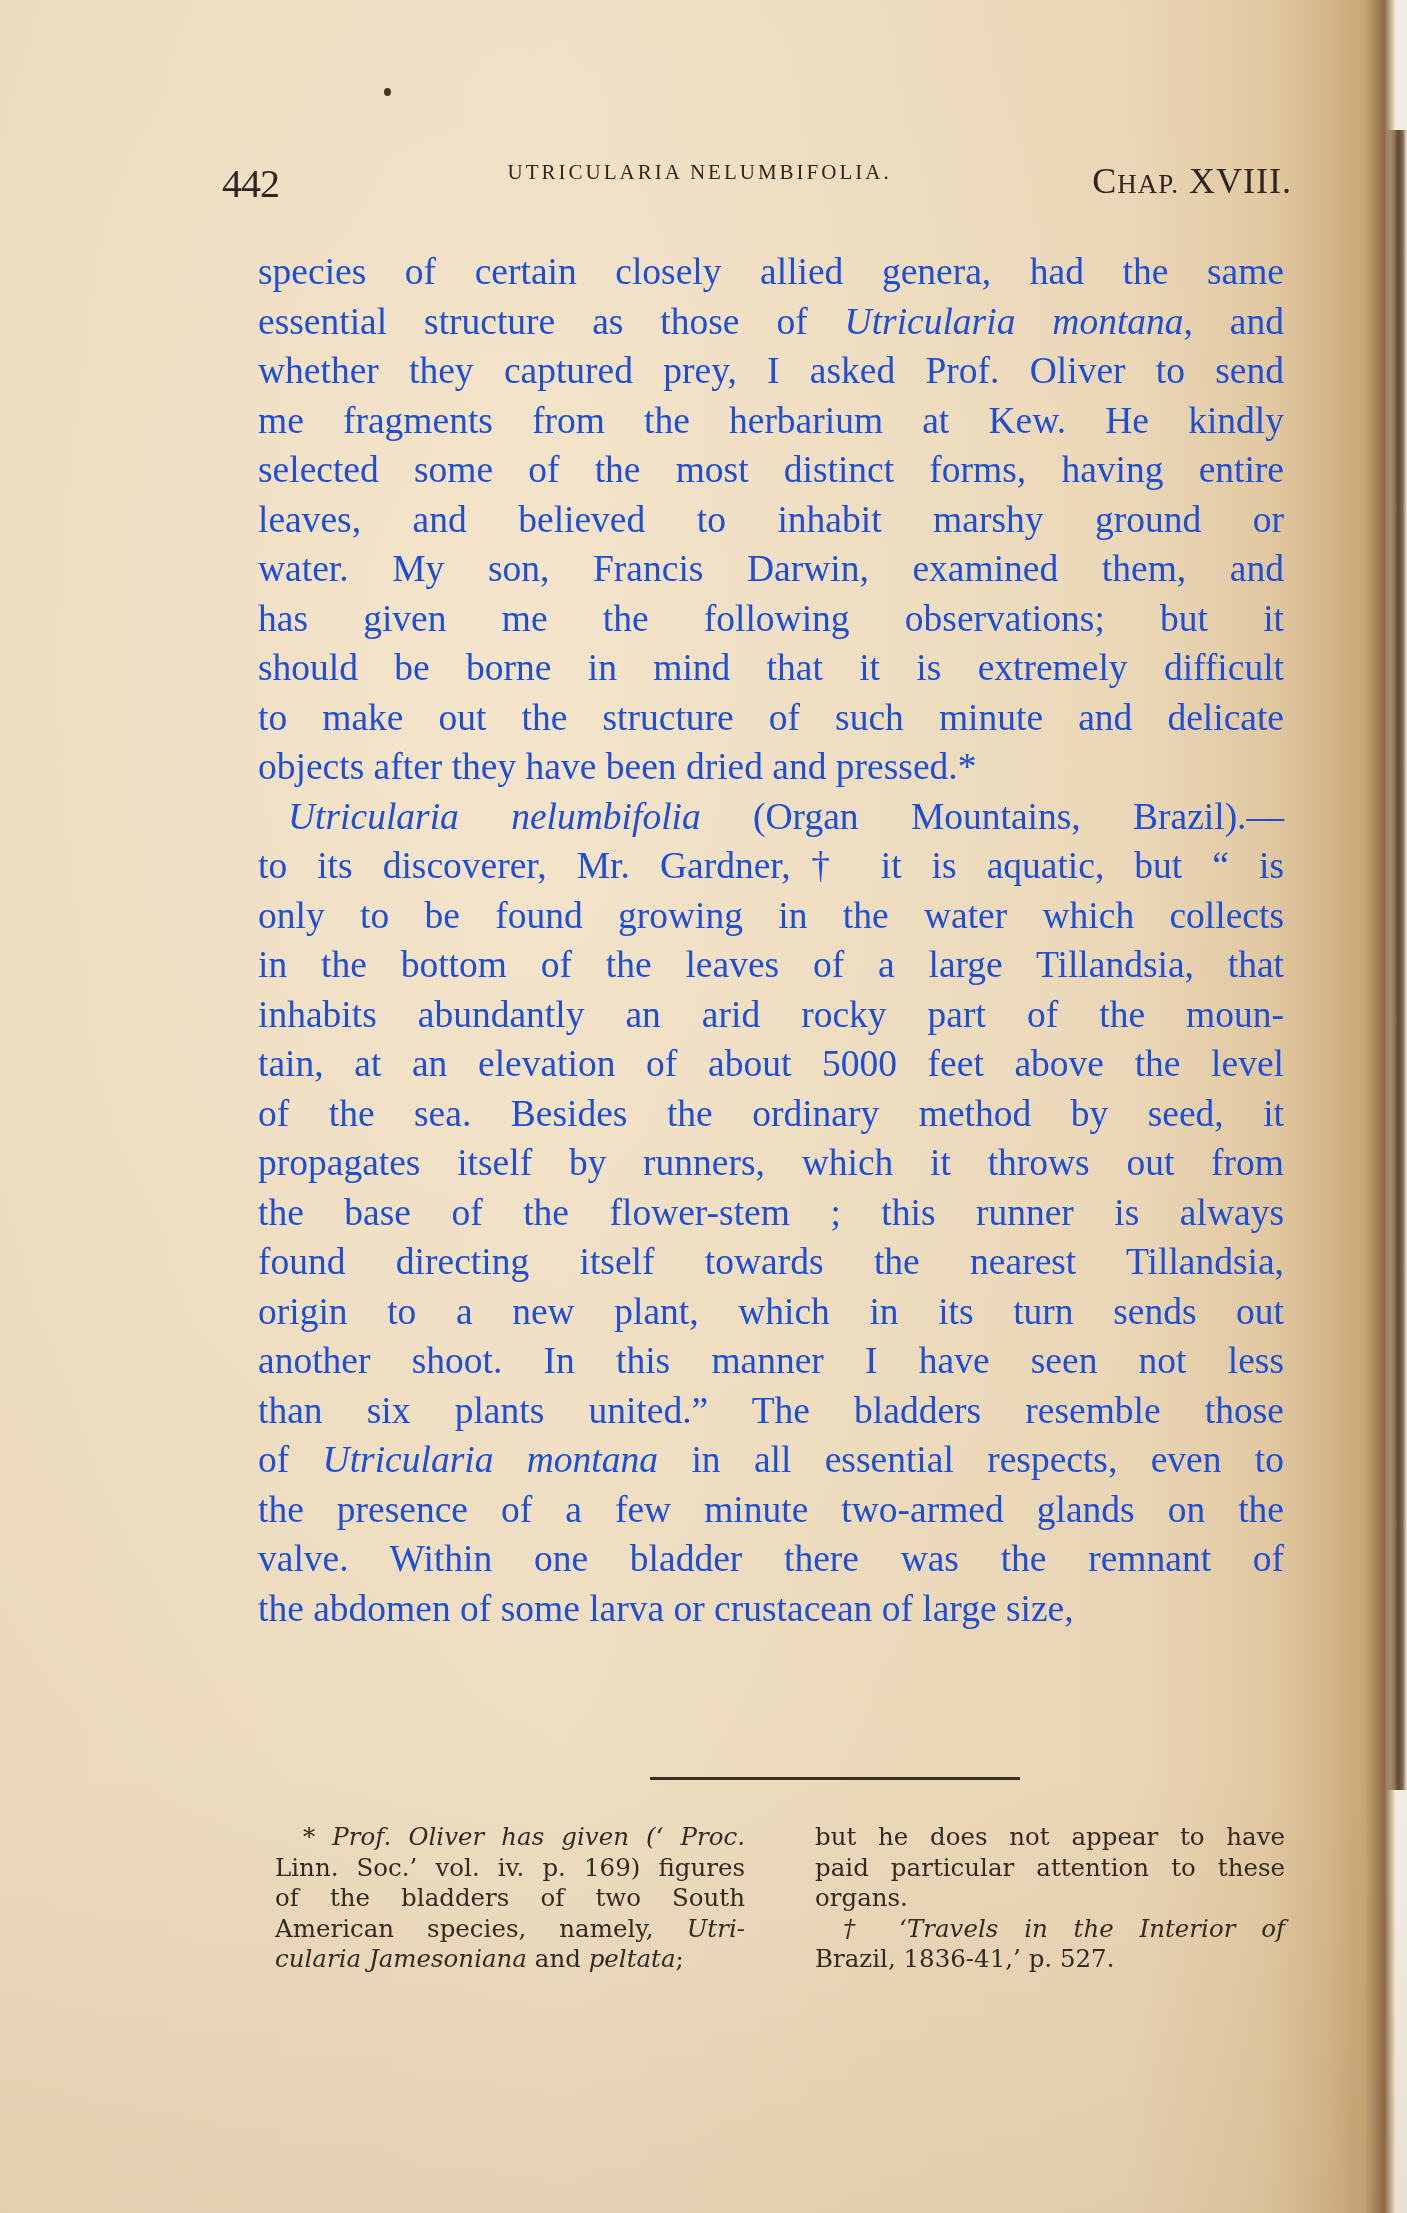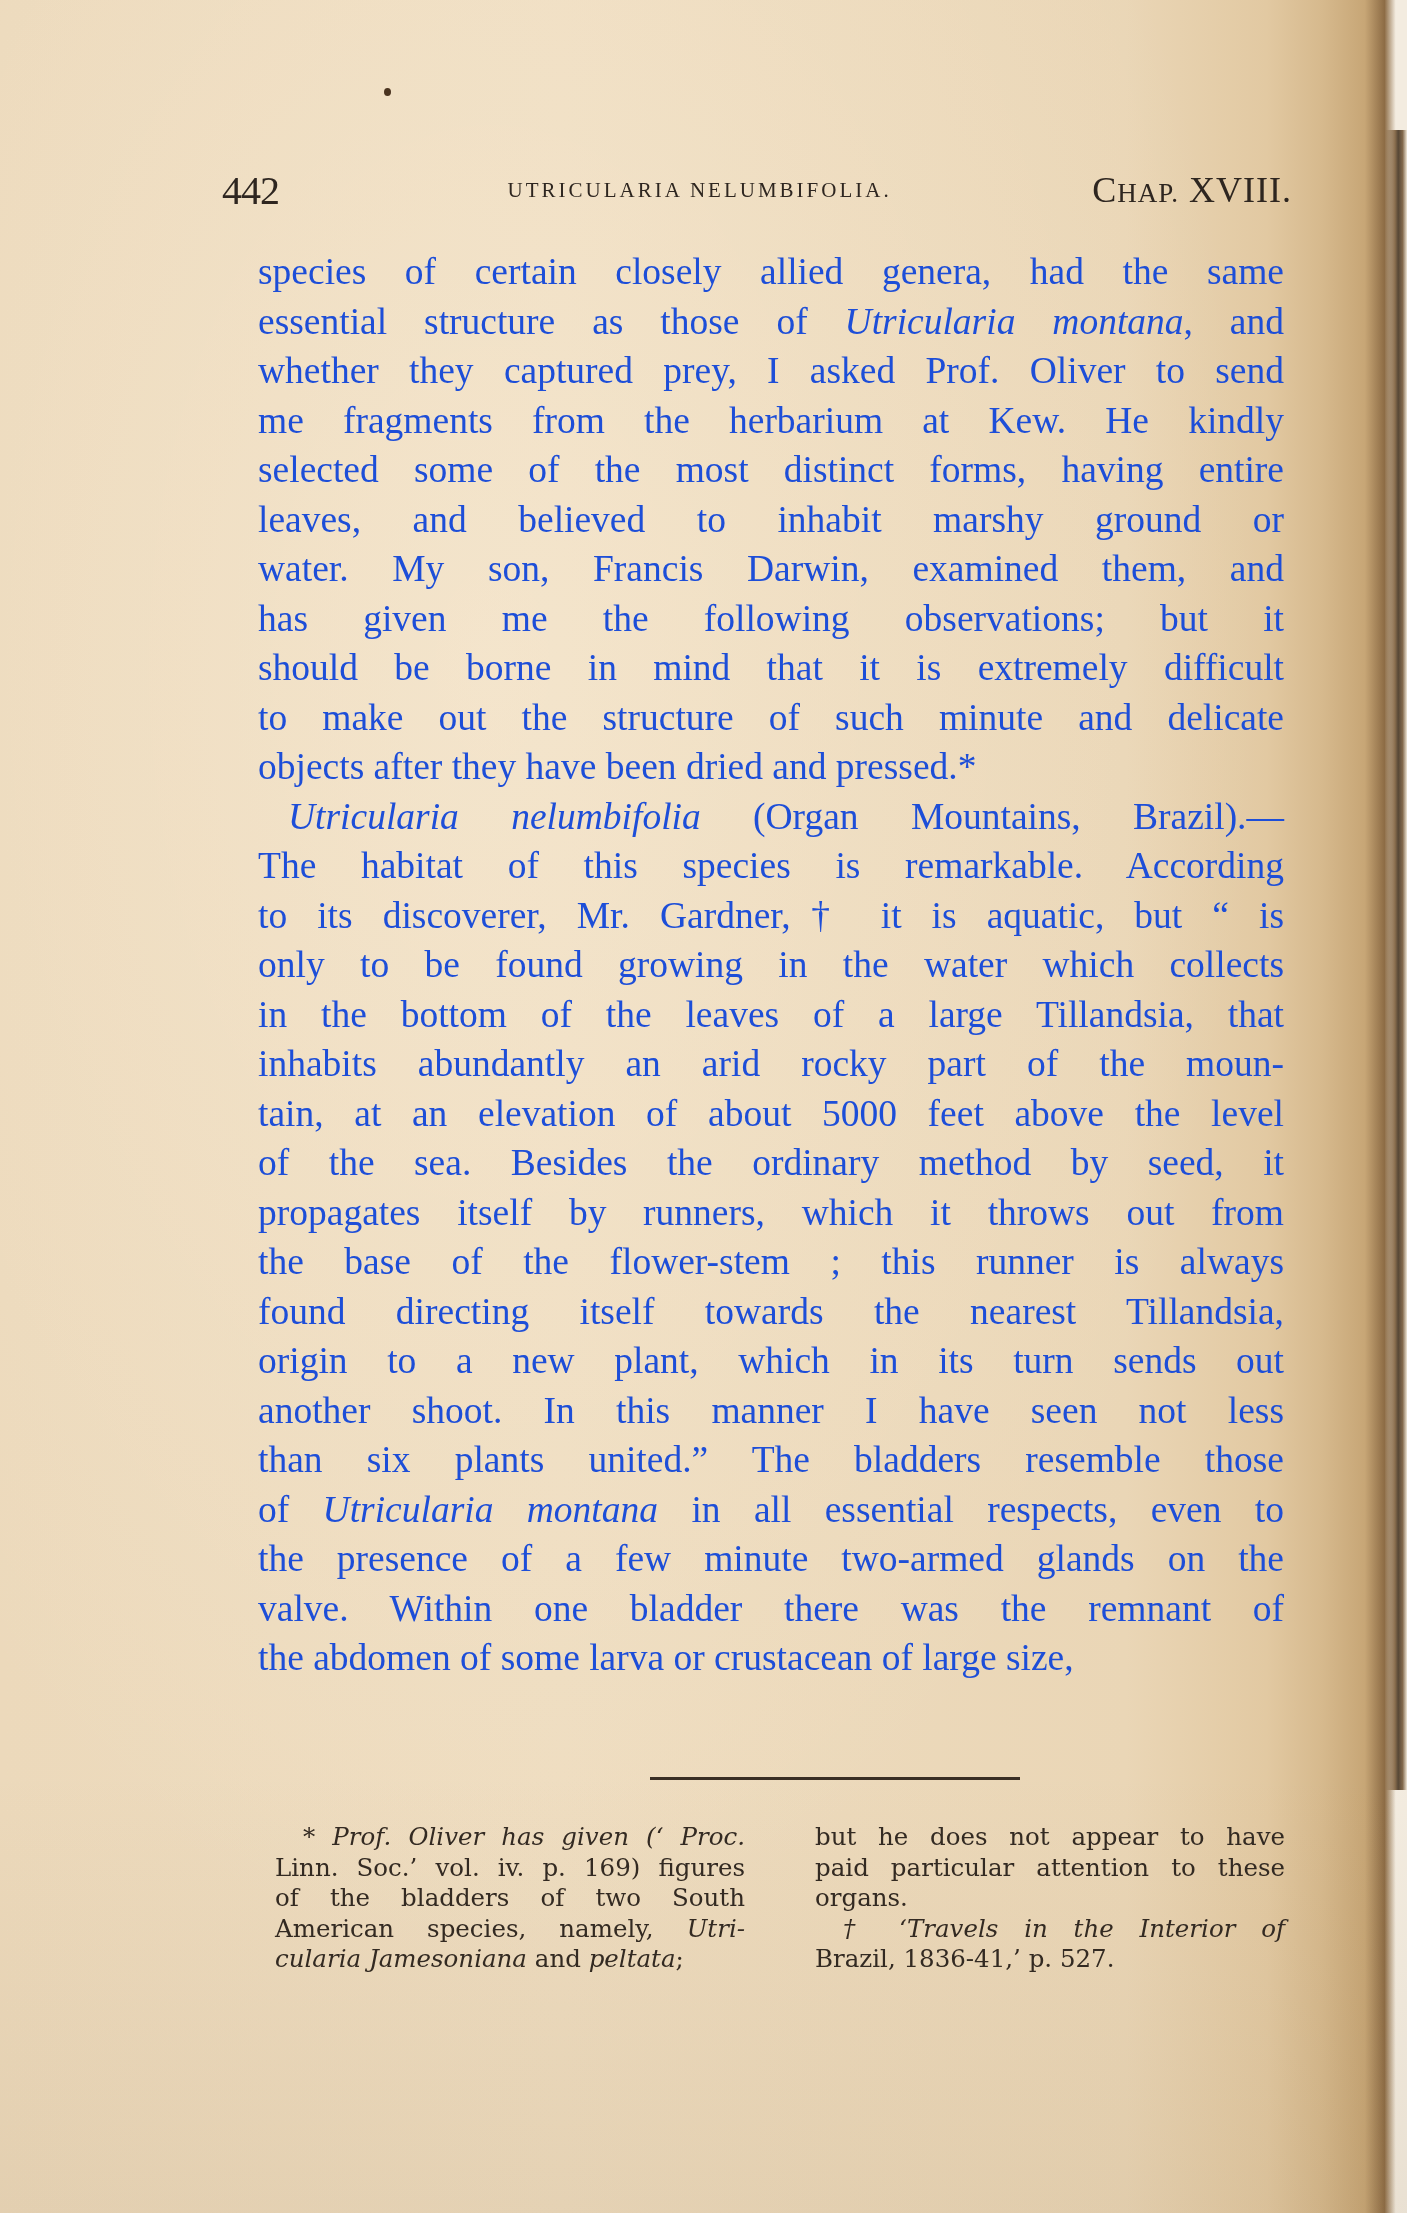--- a/index.html
+++ b/index.html
@@ -40,21 +40,21 @@
       border-radius: 50%;
       background: #4a3420;
     }
     .running-head {
       position: absolute;
       top: 160px;
       left: 222px;
       width: 1070px;
       height: 60px;
       display: flex;
-      align-items: center;
+      align-items: flex-start;
       justify-content: space-between;
     }
     .page-number {
       font-size: 40px;
       letter-spacing: -1px;
     }
     .head-title {
       font-size: 21px;
       letter-spacing: 3px;
       margin-left: 28px;
@@ -146,21 +146,20 @@
   <div class="line">whether they captured prey, I asked Prof. Oliver to send</div>
   <div class="line">me fragments from the herbarium at Kew.   He kindly</div>
   <div class="line">selected some of the most distinct forms, having entire</div>
   <div class="line">leaves, and believed to inhabit marshy ground or</div>
   <div class="line">water.  My son, Francis Darwin, examined them, and</div>
   <div class="line">has given me the following observations; but it</div>
   <div class="line">should be borne in mind that it is extremely difficult</div>
   <div class="line">to make out the structure of such minute and delicate</div>
   <div class="line last">objects after they have been dried and pressed.*</div>
   <div class="line indent"><span class="italic">Utricularia nelumbifolia</span><span> (Organ Mountains, Brazil).—</span></div>
-  <div class="line">The habitat of this species is remarkable.   According</div>
   <div class="line">to its discoverer, Mr. Gardner,† it is aquatic, but “ is</div>
   <div class="line">only to be found growing in the water which collects</div>
   <div class="line">in the bottom of the leaves of a large Tillandsia, that</div>
   <div class="line">inhabits abundantly an arid rocky part of the moun-</div>
   <div class="line">tain, at an elevation of about 5000 feet above the level</div>
   <div class="line">of the sea.  Besides the ordinary method by seed, it</div>
   <div class="line">propagates itself by runners, which it throws out from</div>
   <div class="line">the base of the flower-stem ; this runner is always</div>
   <div class="line">found directing itself towards the nearest Tillandsia,</div>
   <div class="line">origin to a new plant, which in its turn sends out</div>

